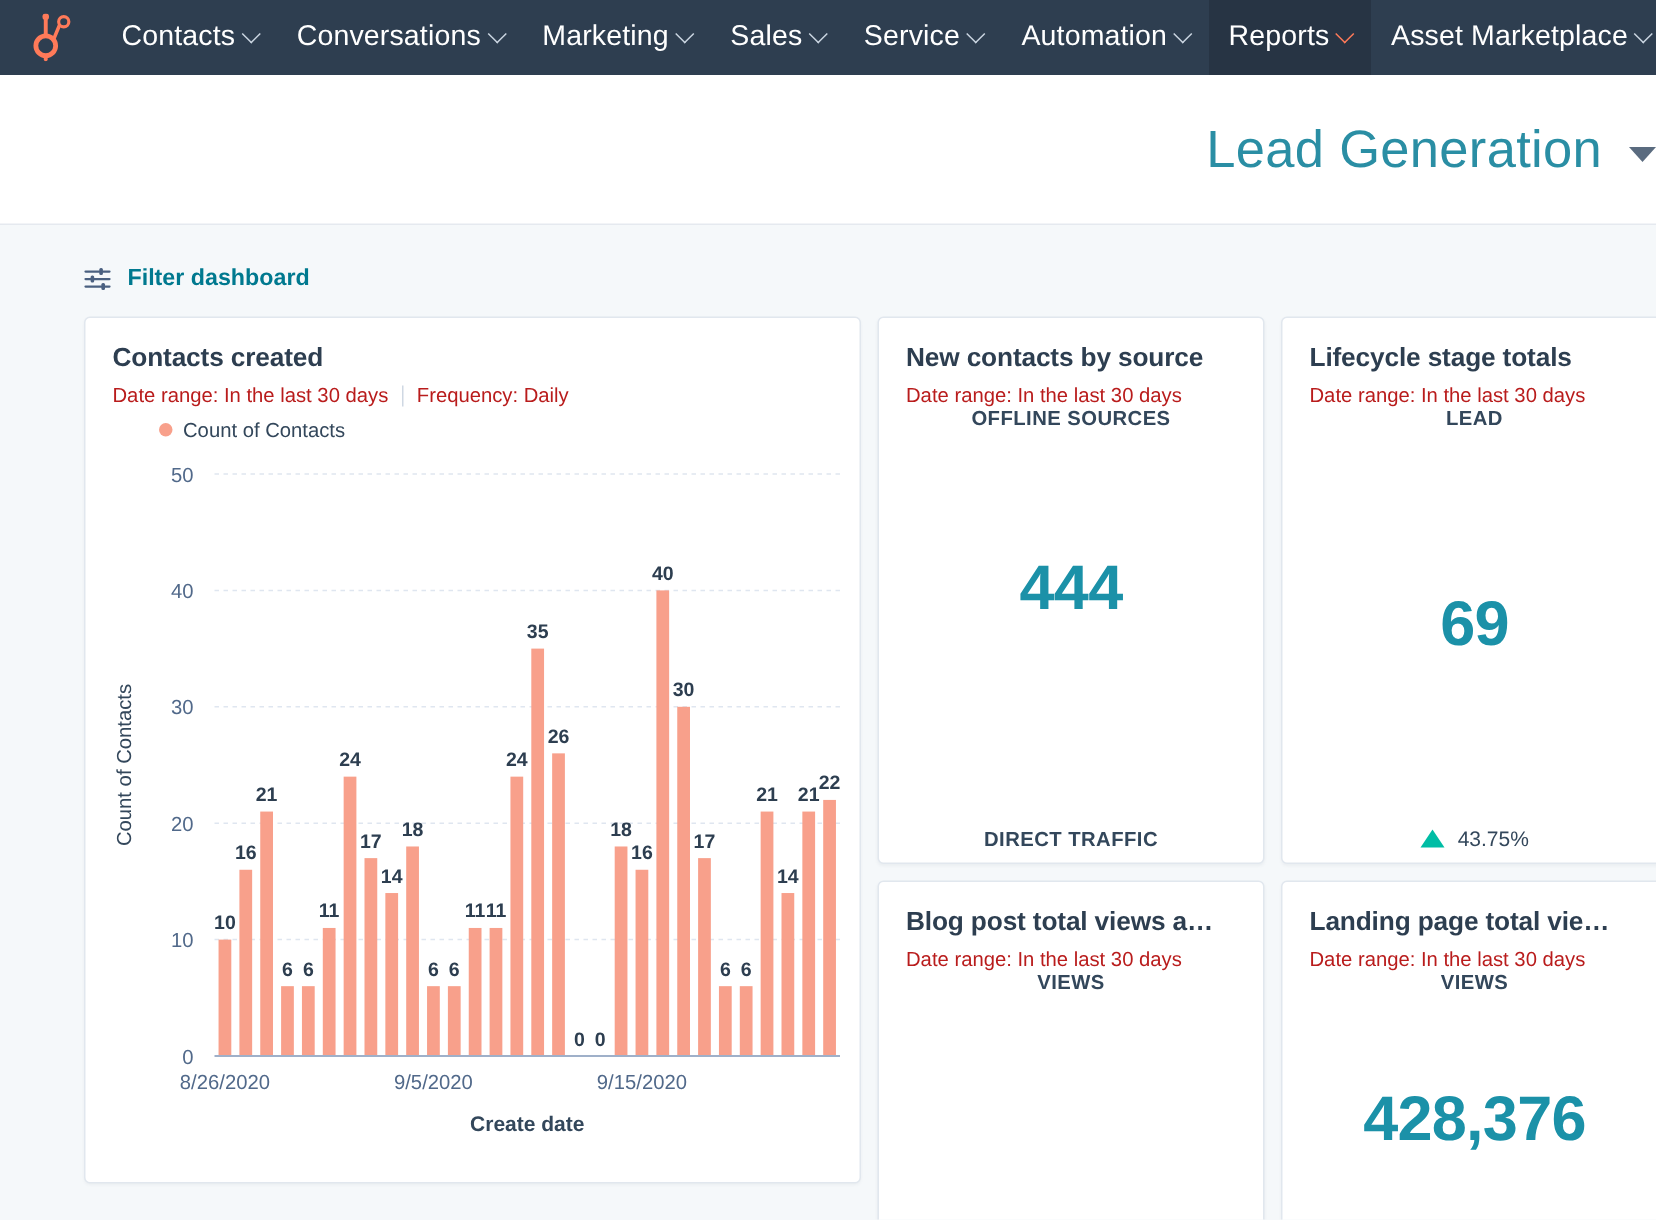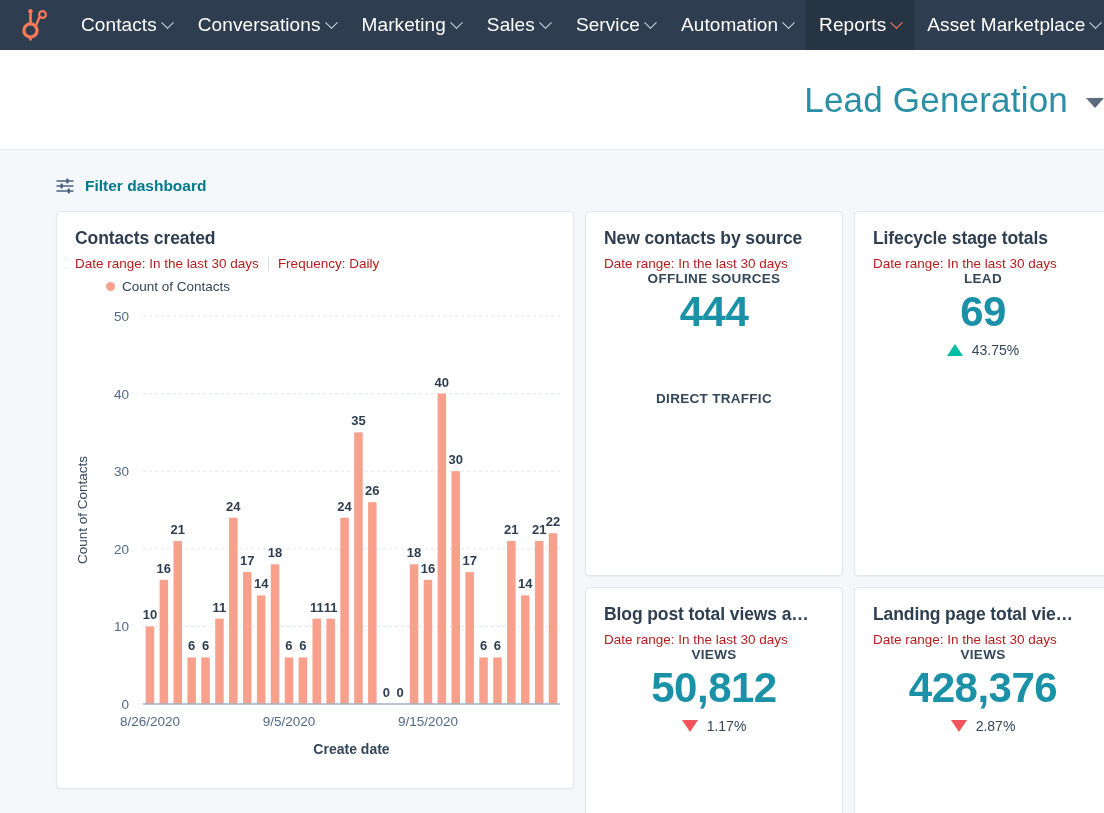--- a/index.html
+++ b/index.html
@@ -144,21 +144,21 @@
   .chart-area { padding: 4px 0 0 0; }
 
   
   .kpi-card { height: 365px; display: flex; flex-direction: column; }
   .kpi-card.short { height: 272px; }
   .kpi-body {
     flex: 1;
     display: flex;
     flex-direction: column;
     align-items: center;
-    justify-content: flex-start;
+    justify-content: space-between;
     padding-bottom: 8px;
   }
   .kpi-label {
     font-size: 13.5px;
     font-weight: 700;
     color: #33475b;
     letter-spacing: .3px;
   }
   .kpi-value {
     font-size: 42px;
@@ -388,21 +388,20 @@
 
     <div class="card kpi-card short">
       <div class="card-head">
         <div class="card-title">Blog post total views a…</div>
         <div class="card-sub">
           <span>Date range: In the last 30 days</span>
         </div>
       </div>
       <div class="kpi-body">
         <div class="kpi-label">VIEWS</div>
-        <div class="kpi-value">50,812</div>
         <div class="kpi-delta">
           <i class="tri-down"></i>
           <span>1.17%</span>
         </div>
       </div>
     </div>
   </div>
 
   <div class="col-right stack">
     <div class="card kpi-card">

